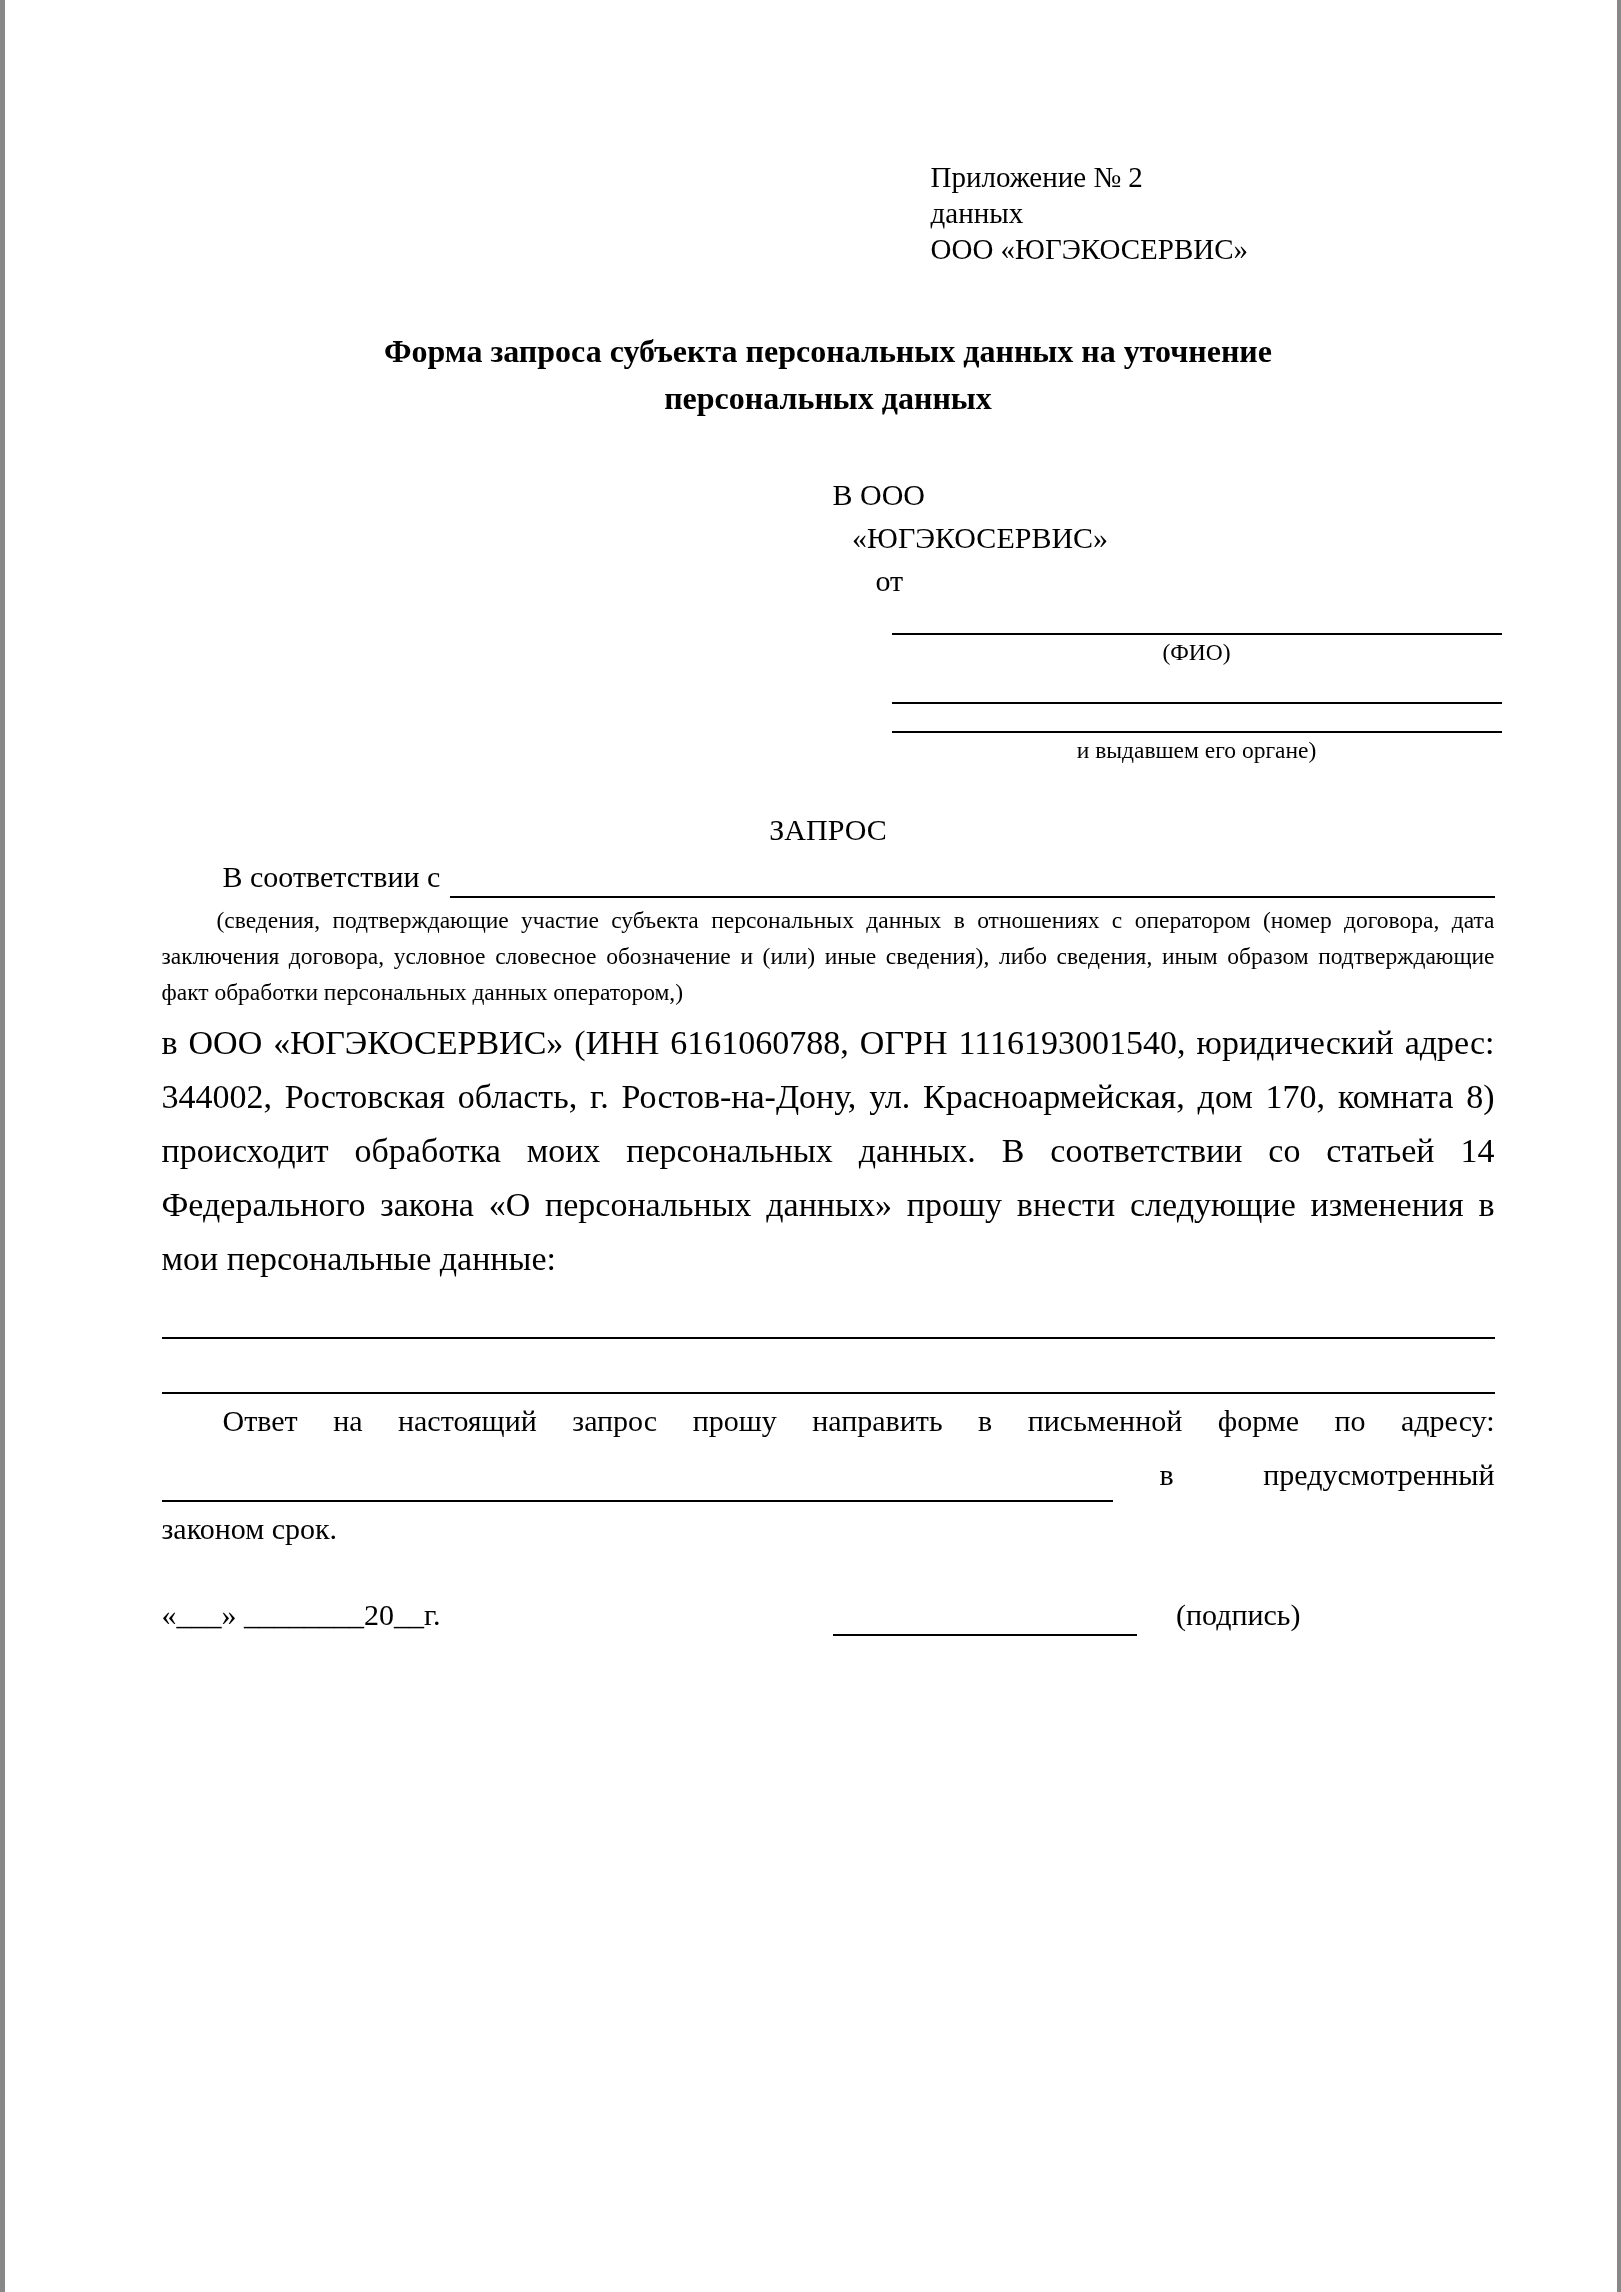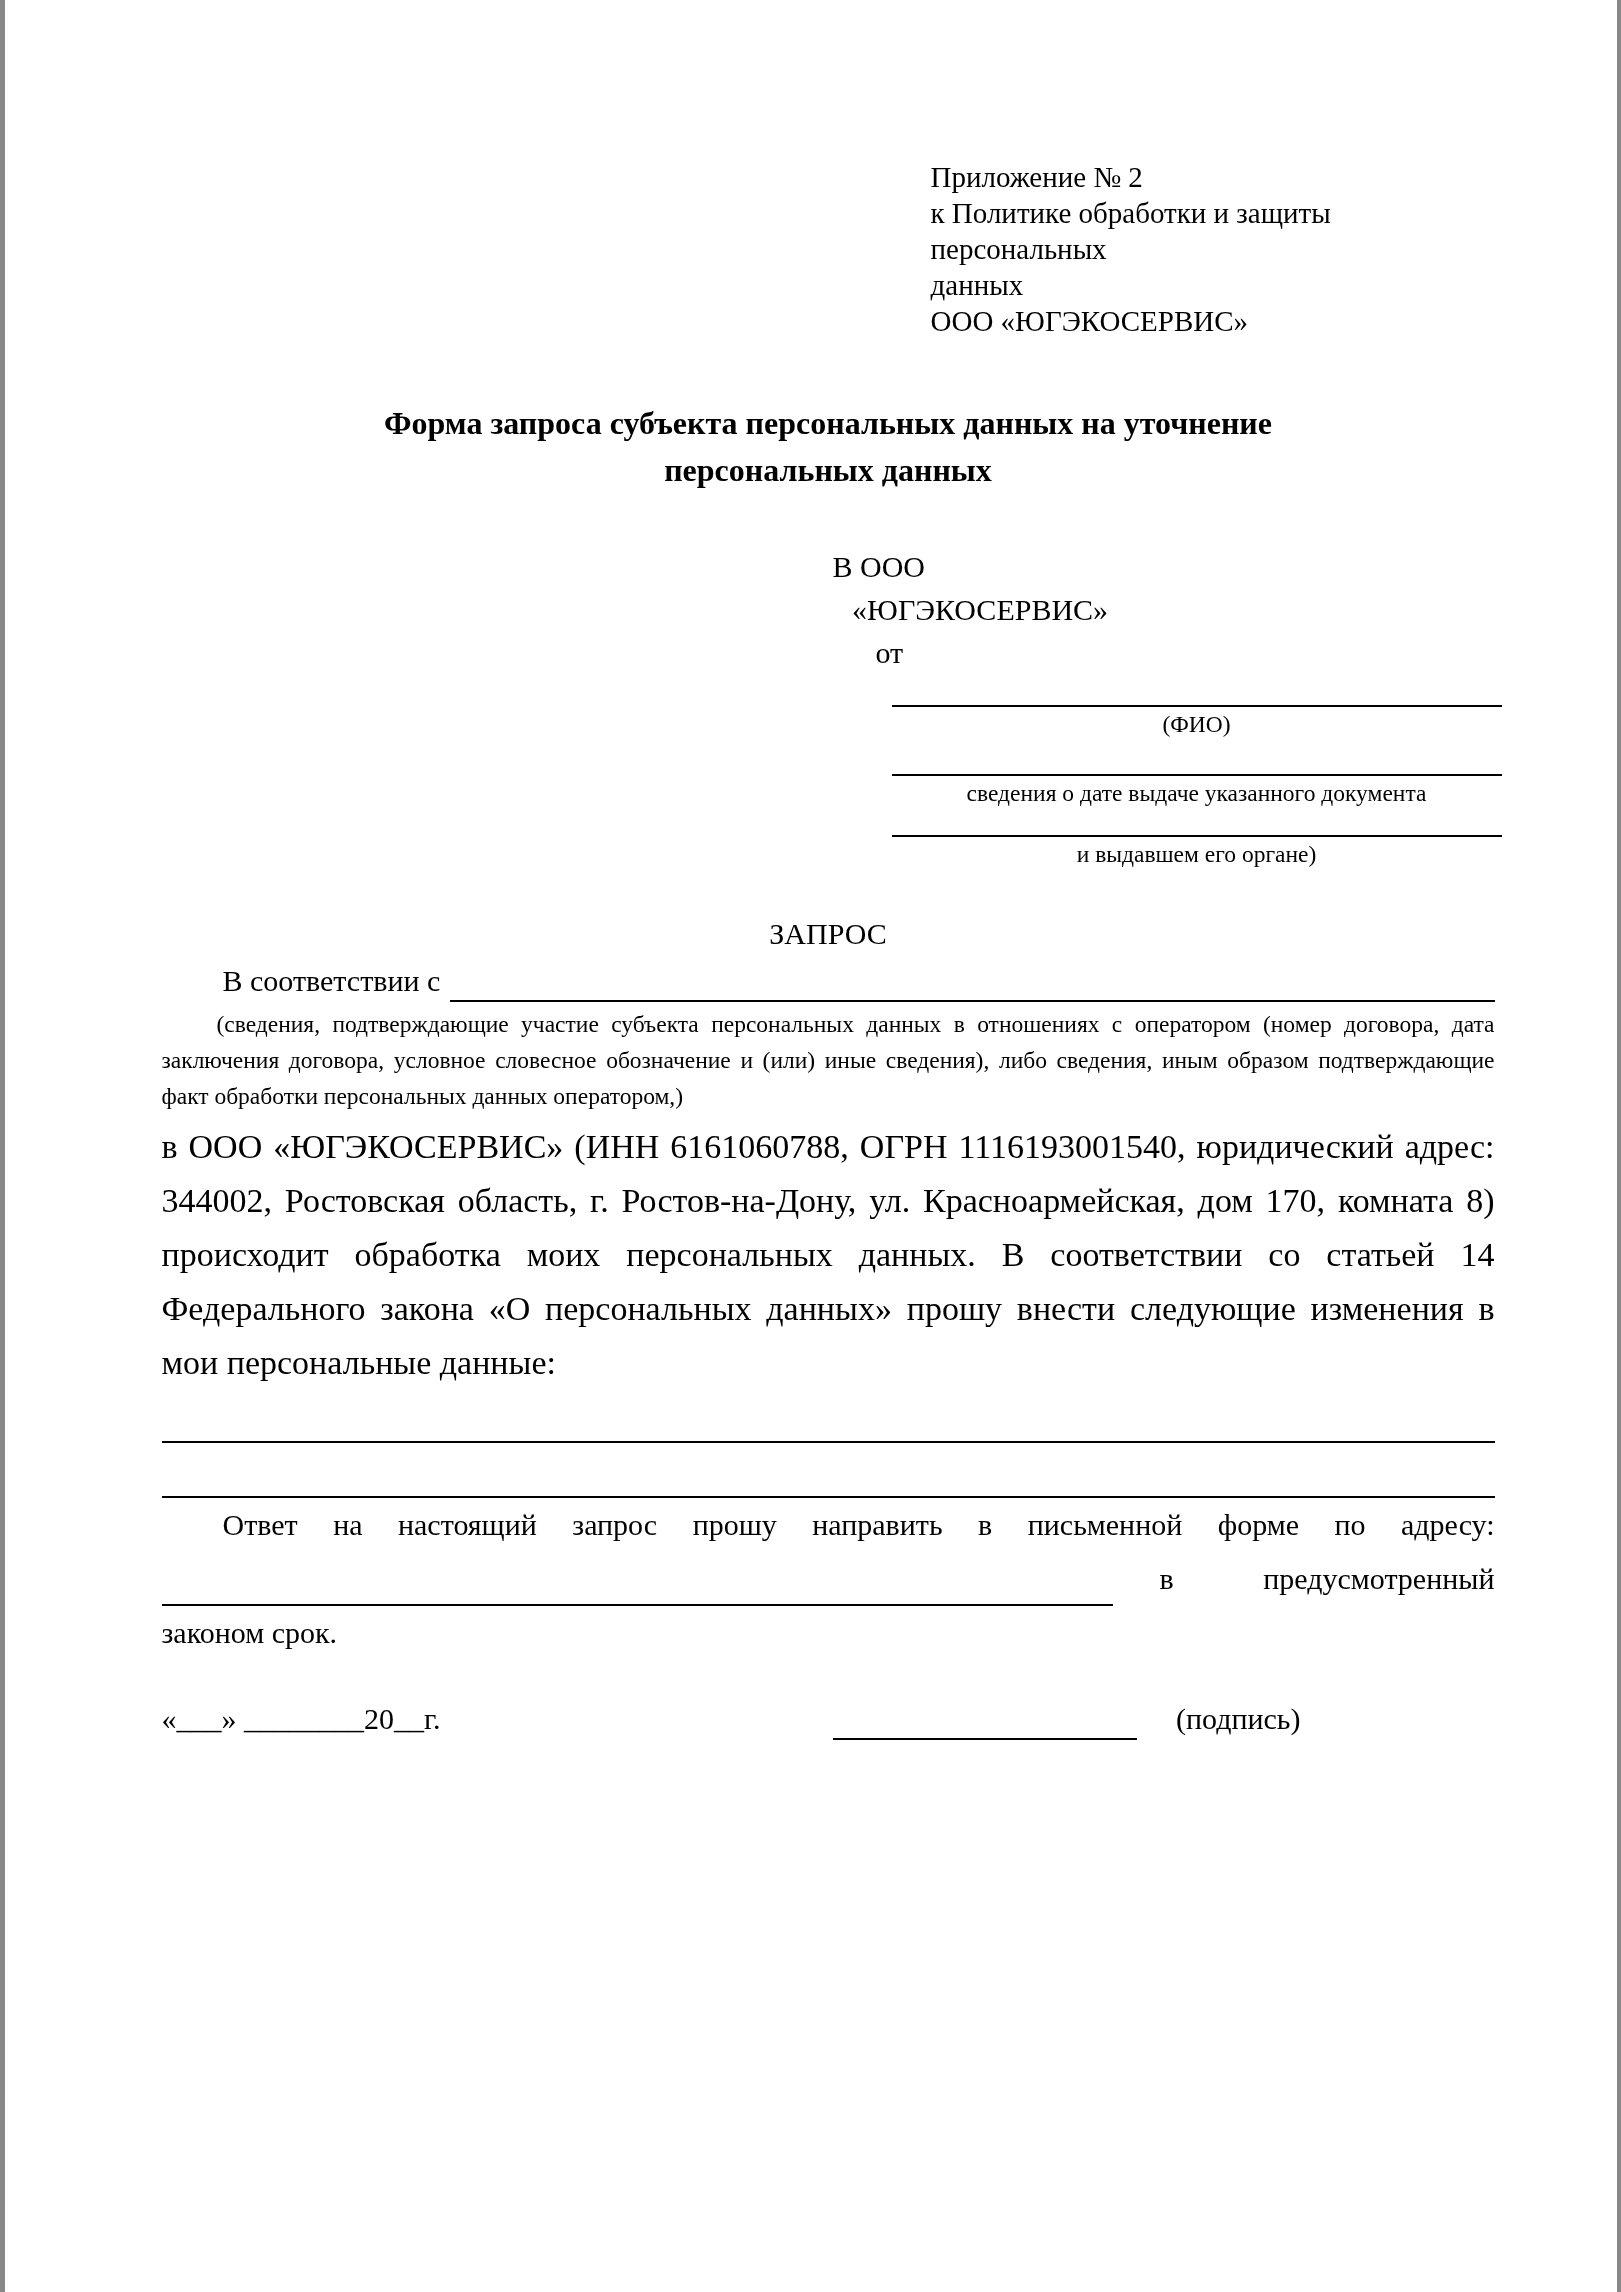--- a/index.html
+++ b/index.html
@@ -48,21 +48,20 @@
   .footer .sigcap{white-space:nowrap;}
 </style>
 </head>
 <body>
 
 <div class="page">
   <div class="content">
 
     <div class="hdr">
       <div>Приложение № 2</div>
-      <div>к Политике обработки и защиты персональных</div>
       <div>данных</div>
       <div>ООО «ЮГЭКОСЕРВИС»</div>
     </div>
 
     <div class="title">
       <div>Форма запроса субъекта персональных данных на уточнение</div>
       <div>персональных данных</div>
     </div>
 
     <div class="addr">
@@ -71,21 +70,20 @@
       <div class="l3">от</div>
     </div>
 
     <div class="fields">
       <div class="f1">
         <div class="fline"></div>
         <div class="fcap">(ФИО)</div>
       </div>
       <div class="f3">
         <div class="fline"></div>
-        <div class="fcap">сведения о дате выдаче указанного документа</div>
       </div>
       <div class="f4">
         <div class="fline"></div>
         <div class="fcap">и выдавшем его органе)</div>
       </div>
     </div>
 
     <div class="req-head">ЗАПРОС</div>
 
     <div class="intro">

